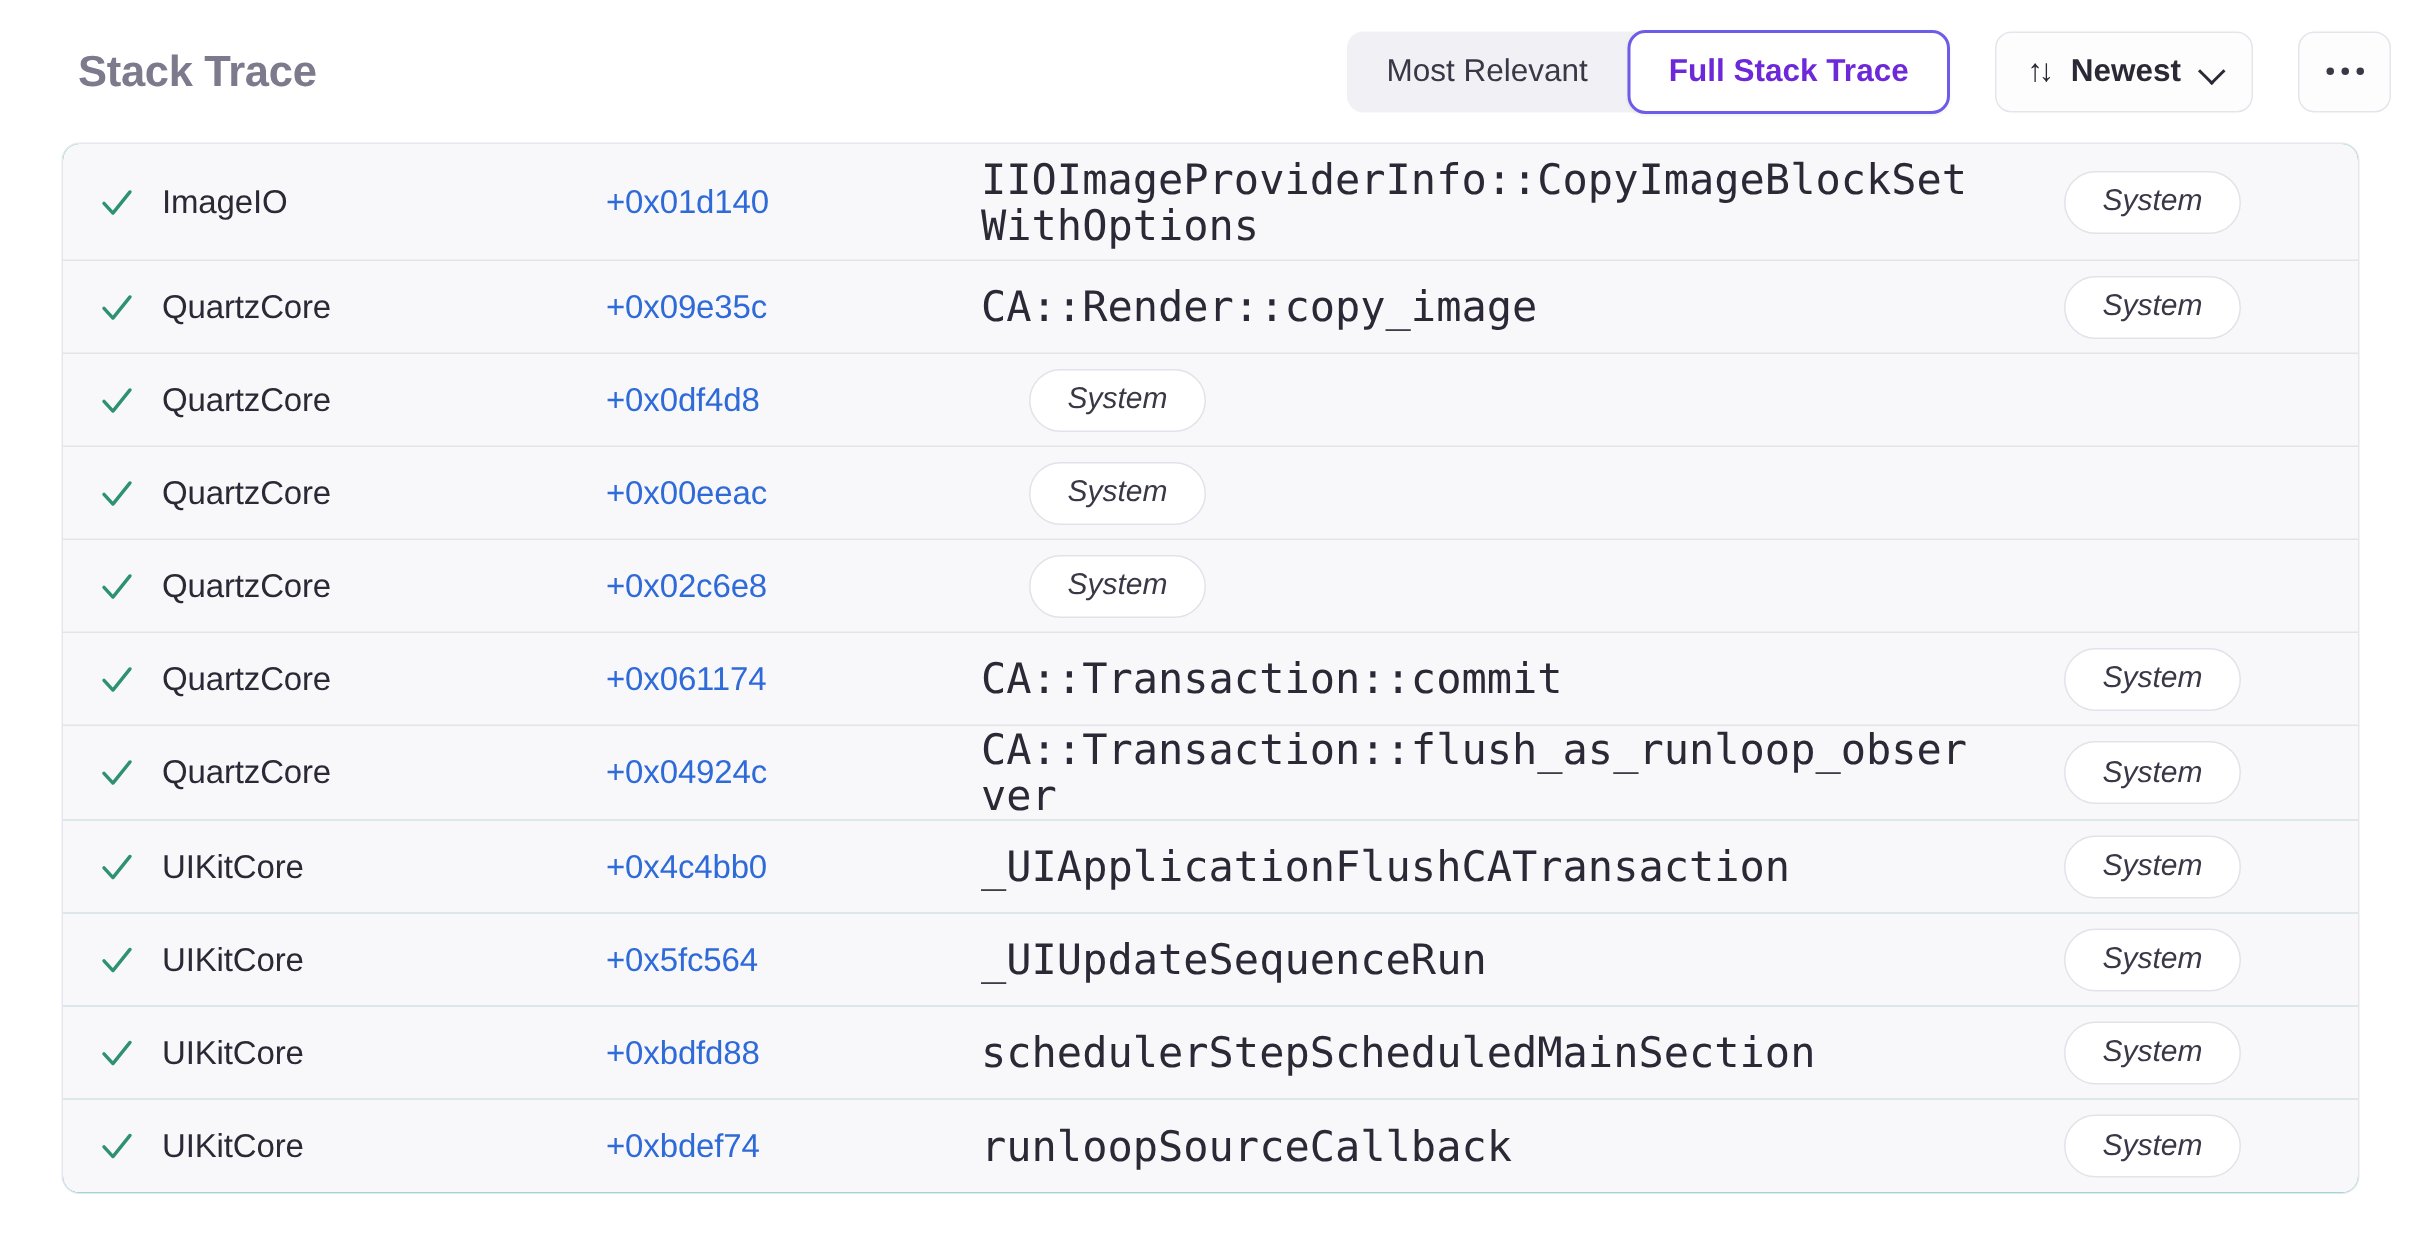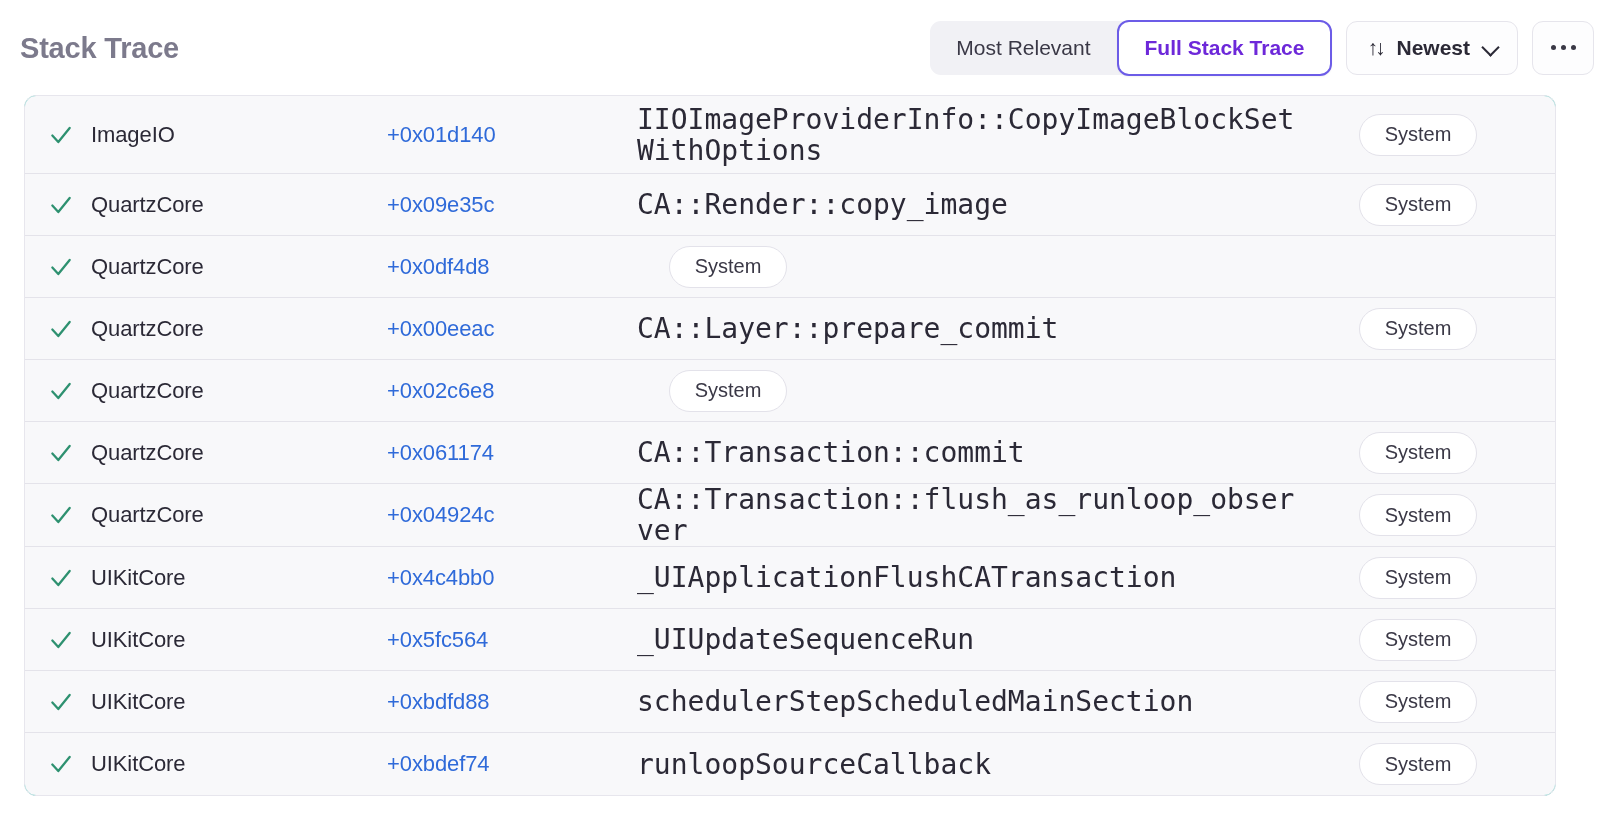--- a/index.html
+++ b/index.html
@@ -23,36 +23,37 @@
   }
 
   
   .header {
     position: relative;
     height: 95px;
     padding: 0 20px;
     display: flex;
     align-items: center;
     justify-content: space-between;
+    margin-left: 32px;
   }
 
   .page-title {
     font-size: 29px;
     font-weight: 700;
     color: #7c7a8c;
     letter-spacing: -0.2px;
     line-height: 1;
     margin: 0;
     padding-top: 2px;
   }
 
   .header-controls {
     display: flex;
     align-items: flex-start;
-    gap: 14px;
+    gap: 30px;
   }
 
   
   .segmented {
     display: flex;
     align-items: stretch;
     height: 54px;
     border-radius: 11px;
     background: #f1f1f5;
     position: relative;
@@ -139,21 +140,21 @@
   }
   .more-btn i {
     width: 5px; height: 5px;
     border-radius: 50%;
     background: #3a3846;
     display: block;
   }
 
   
   .trace-card {
-    margin: 0 24px;
+    margin: 0 41px;
     width: 1532px;
     border: 1.5px solid #e7e6ed;
     border-radius: 12px;
     background: #14b8a6;
     overflow: hidden;
   }
 
   .trace-row {
     display: flex;
     align-items: center;
@@ -207,20 +208,21 @@
     word-break: break-all;
     padding-right: 26px;
     max-width: 690px;
   }
 
   .cell-badge {
     flex: 0 0 150px;
     display: flex;
     justify-content: flex-end;
     align-items: center;
+    font-style: italic;
   }
   .badge {
     display: inline-flex;
     align-items: center;
     justify-content: center;
     min-width: 118px;
     height: 42px;
     padding: 0 20px;
     border: 1.5px solid #e3e2ea;
     border-radius: 21px;
@@ -303,21 +305,20 @@
   </div>
 
   <div class="trace-row">
     <div class="cell-check">
       <svg class="check-icon" viewBox="0 0 24 24" fill="none">
         <path d="M4 12.5 L9.5 18.5 L20 5.5" stroke="#2e9170" stroke-width="2.1" stroke-linecap="round" stroke-linejoin="round"></path>
       </svg>
     </div>
     <div class="cell-package">QuartzCore</div>
     <div class="cell-offset">+0x00eeac</div>
-    <div class="cell-symbol">CA::Layer::prepare_commit</div>
     <div class="cell-badge">
       <span class="badge">System</span>
     </div>
   </div>
 
   <div class="trace-row">
     <div class="cell-check">
       <svg class="check-icon" viewBox="0 0 24 24" fill="none">
         <path d="M4 12.5 L9.5 18.5 L20 5.5" stroke="#2e9170" stroke-width="2.1" stroke-linecap="round" stroke-linejoin="round"></path>
       </svg>

